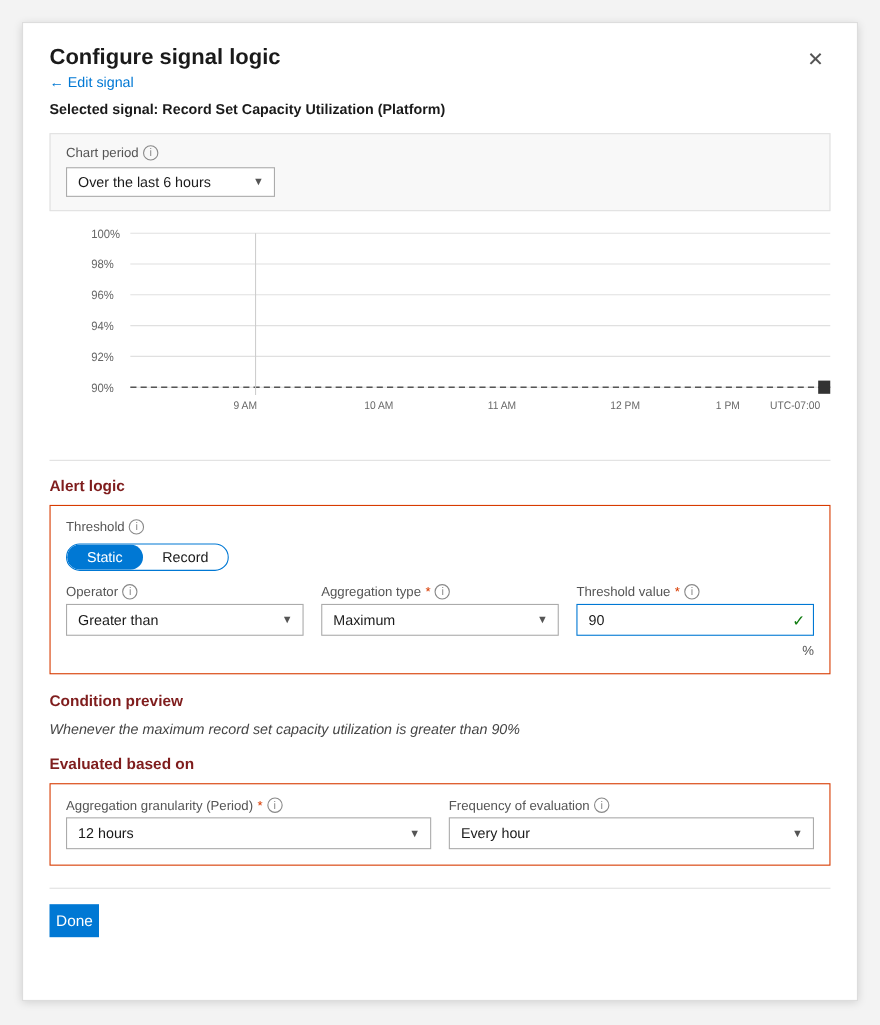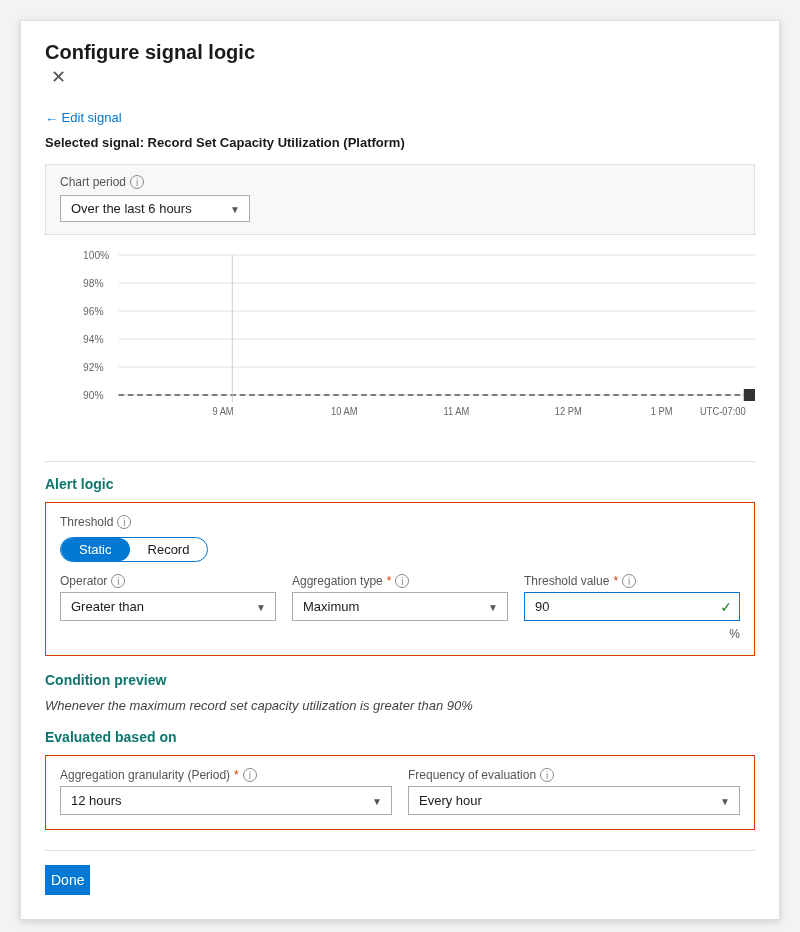--- a/index.html
+++ b/index.html
@@ -19,22 +19,21 @@
       min-height: 890px;
       border: 1px solid #ddd;
       box-shadow: 0 2px 8px rgba(0,0,0,0.15);
       padding: 20px 24px 24px 24px;
       position: relative;
     }
     .panel-header {
       display: flex;
       justify-content: space-between;
       align-items: flex-start;
-      margin-bottom: 20px;
-      flex-direction: column;
+      margin-bottom: 0;
     }
     .panel-title {
       font-size: 20px;
       font-weight: 600;
       color: #1a1a1a;
     }
     .close-btn {
       background: none;
       border: none;
       font-size: 18px;
@@ -144,21 +143,21 @@
     }
     .legend-dashes {
       font-size: 14px;
       color: #666;
       letter-spacing: -1px;
     }
     
     .section-title {
       font-size: 14px;
       font-weight: 600;
-      color: #0f766e;
+      color: #7f1d1d;
       margin-bottom: 10px;
     }
     .red-border-box {
       border: 1.5px solid #d83b01;
       padding: 12px 14px 14px 14px;
       margin-bottom: 16px;
     }
     .threshold-label {
       font-size: 12px;
       color: #555;

